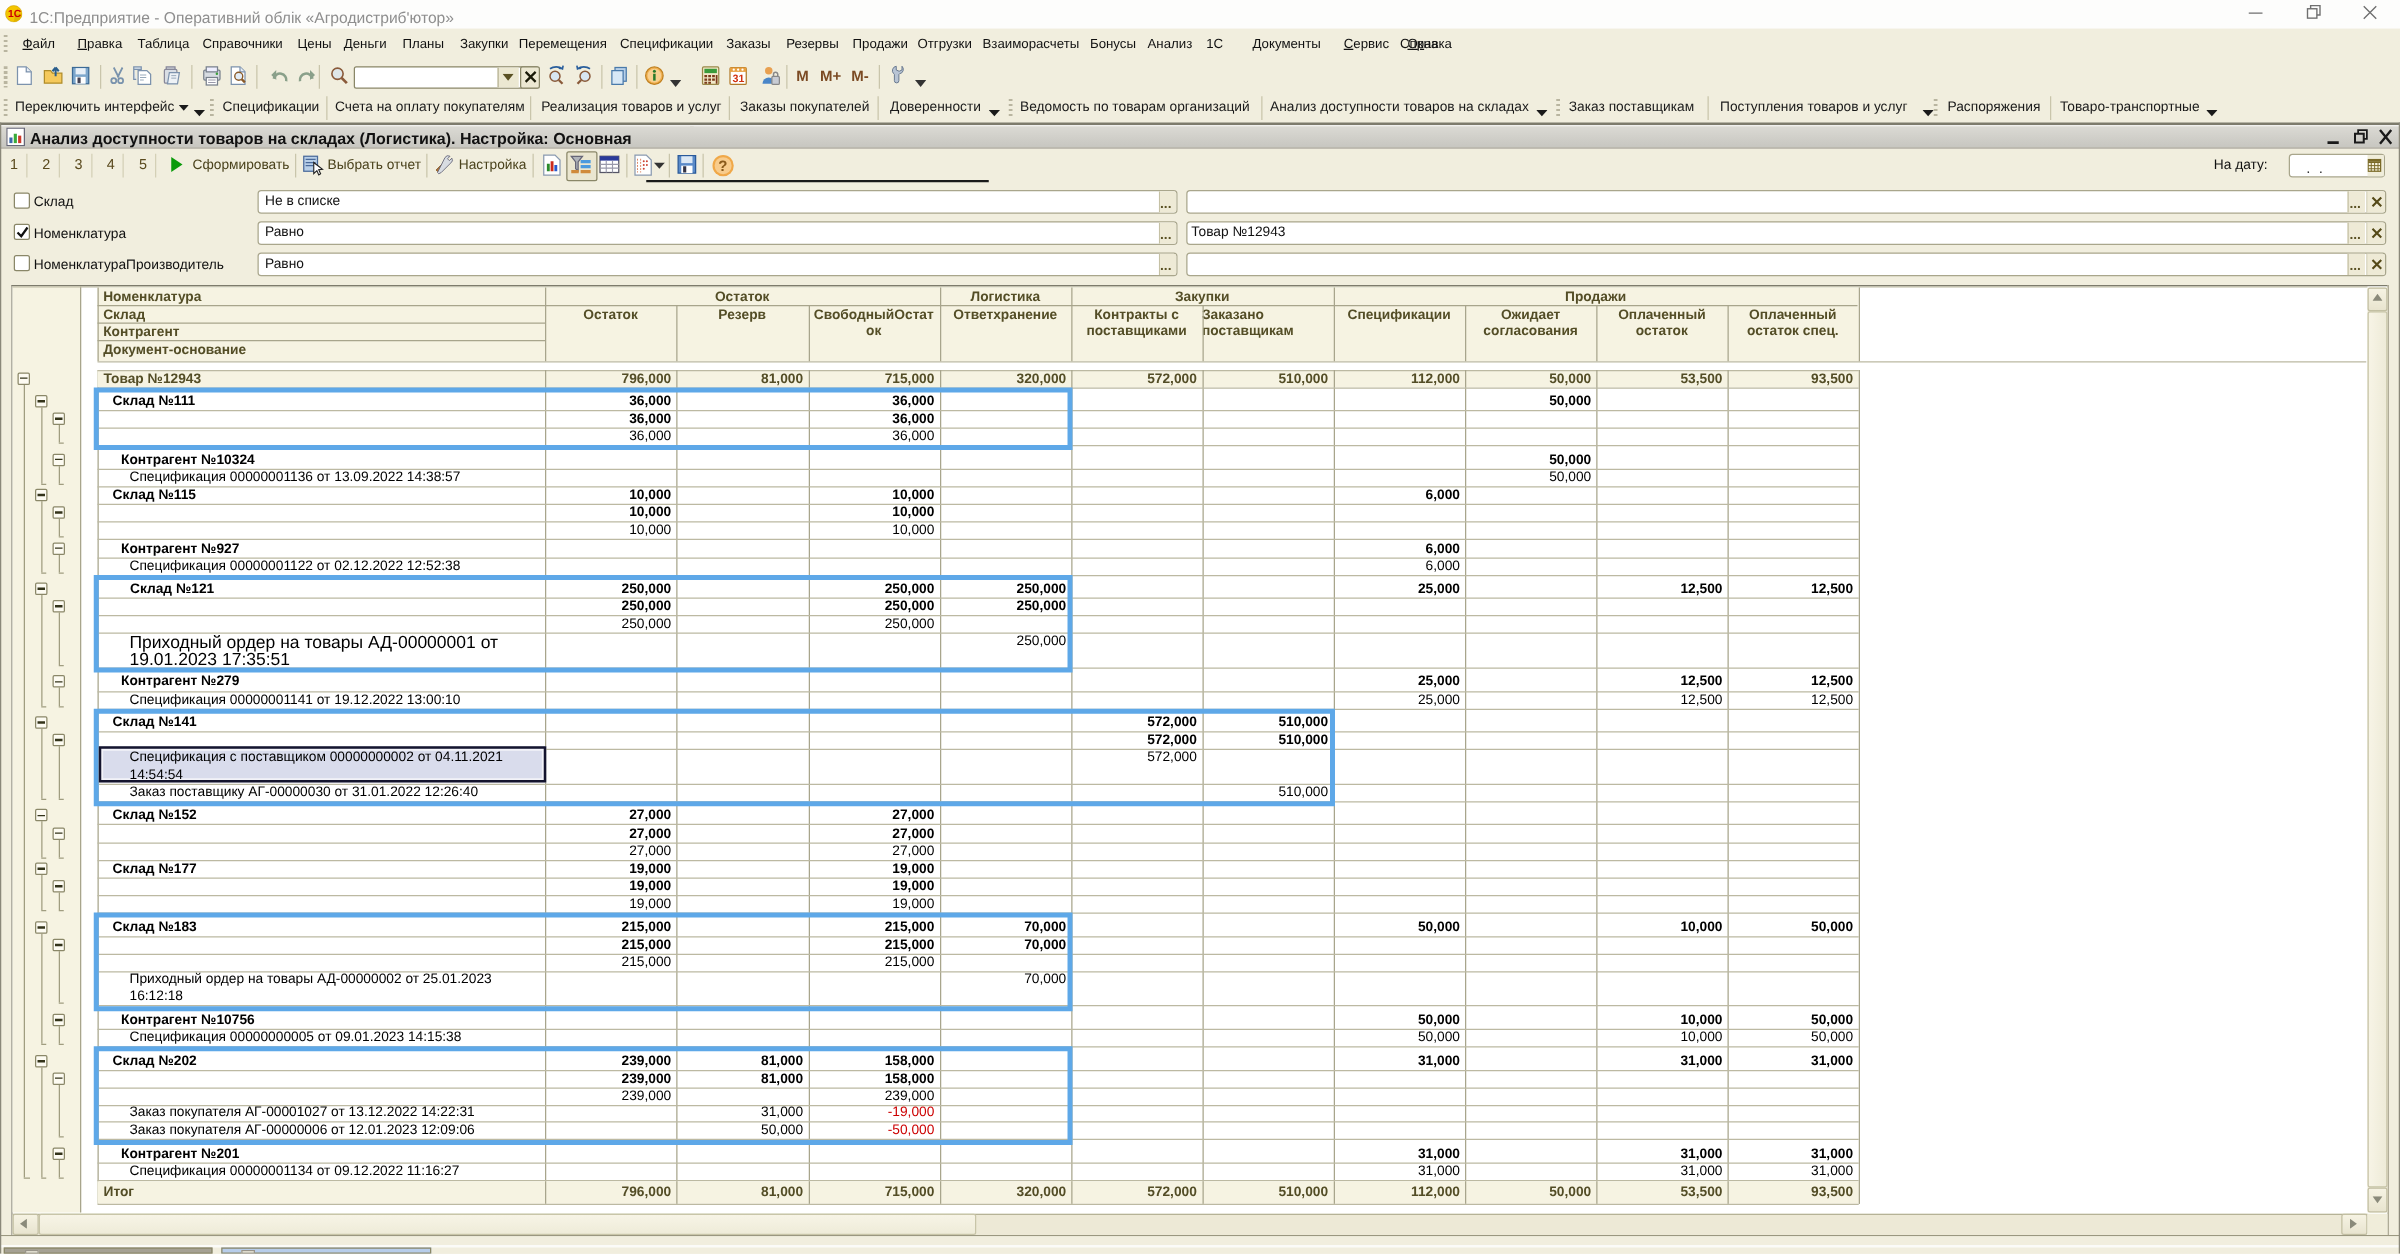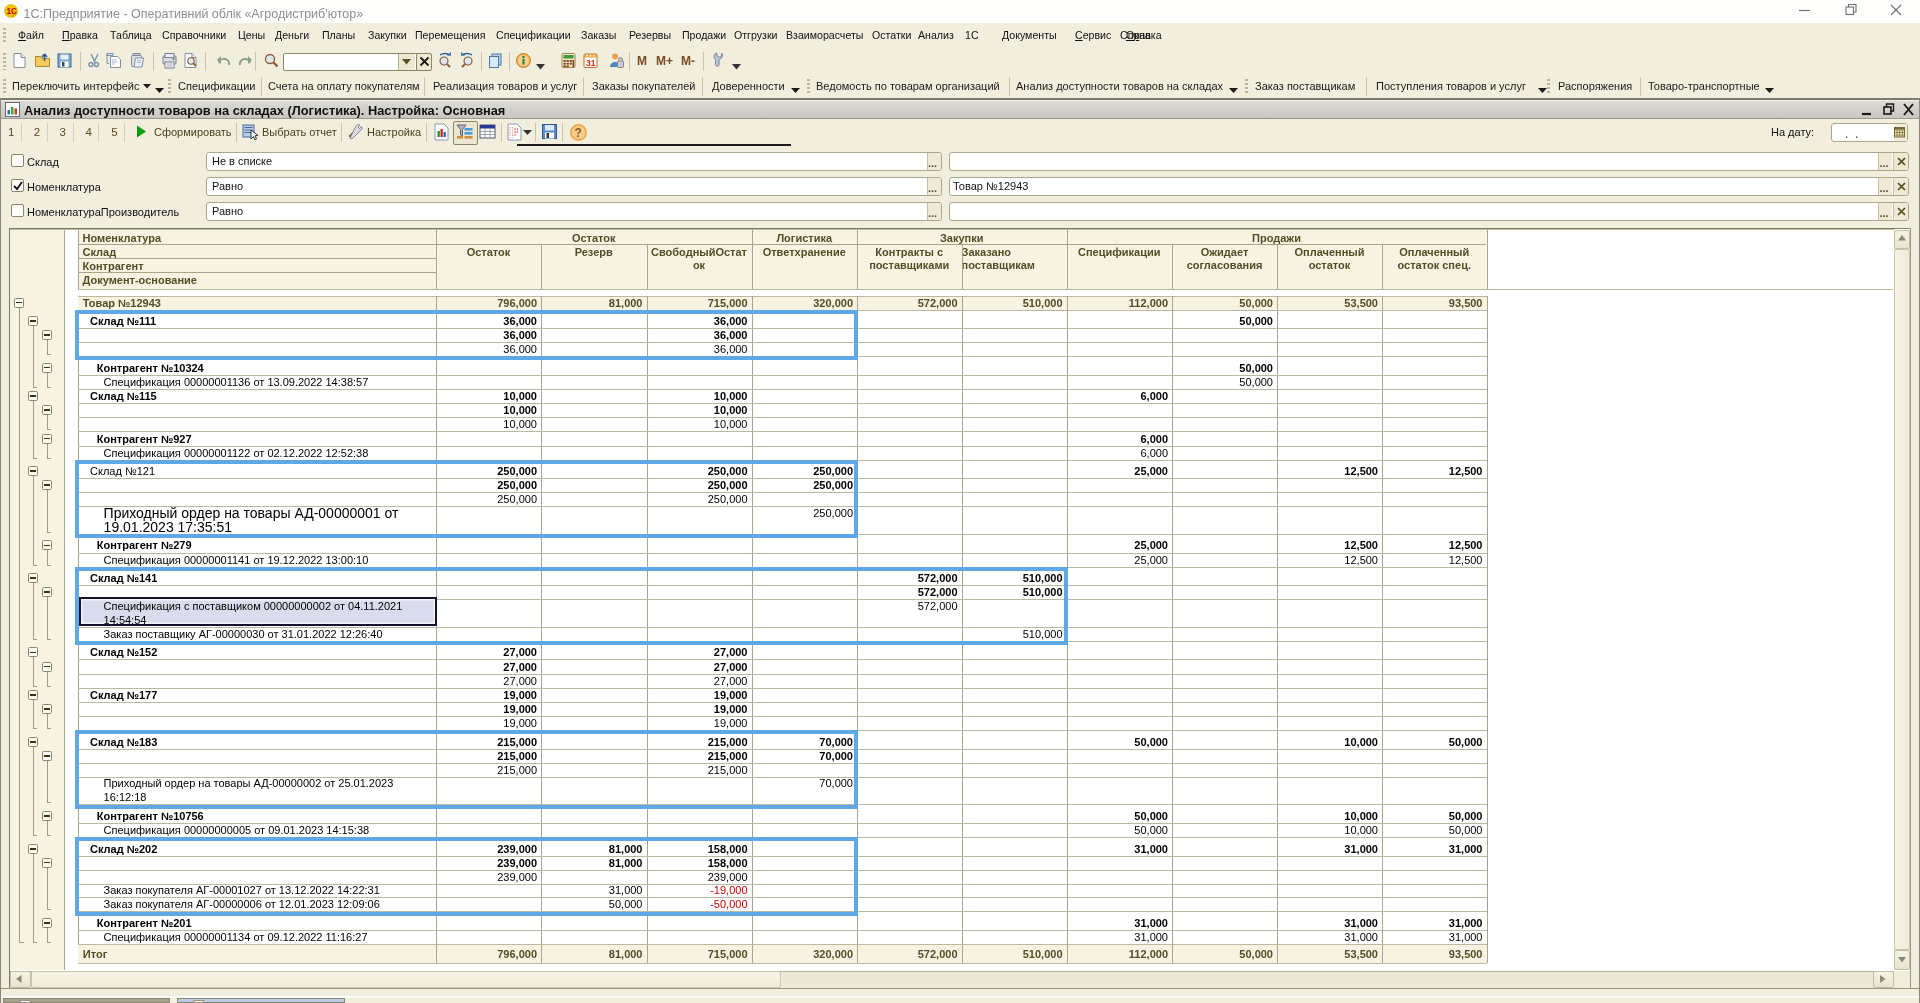--- a/index.html
+++ b/index.html
@@ -40,21 +40,21 @@
 <div class="menuitem" style="left:275px">Деньги</div>
 <div class="menuitem" style="left:322px">Планы</div>
 <div class="menuitem" style="left:368px">Закупки</div>
 <div class="menuitem" style="left:415px">Перемещения</div>
 <div class="menuitem" style="left:496px">Спецификации</div>
 <div class="menuitem" style="left:581px">Заказы</div>
 <div class="menuitem" style="left:629px">Резервы</div>
 <div class="menuitem" style="left:682px">Продажи</div>
 <div class="menuitem" style="left:734px">Отгрузки</div>
 <div class="menuitem" style="left:786px">Взаиморасчеты</div>
-<div class="menuitem" style="left:872px">Остатки</div>
+<div class="menuitem" style="left:872px">Бонусы</div>
 <div class="menuitem" style="left:918px">Анализ</div>
 <div class="menuitem" style="left:965px">1С</div>
 <div class="menuitem" style="left:1002px"><u>Д</u>окументы</div>
 <div class="menuitem" style="left:1075px"><u>С</u>ервис</div>
 <div class="menuitem" style="left:1126px"><u>О</u>кна</div>
 <div class="menuitem" style="left:1120px">Сп<u>р</u>авка</div>
 </div>
 <div class="abs" style="left:0;top:48px;width:1920px;height:27px;background:#f1eede">
 <div class="handle" style="left:3px;top:5px;height:17px"></div>
 <svg class="abs" style="left:11px;top:4px" width="17" height="17" viewBox="0 0 17 17">
@@ -481,21 +481,21 @@
 <div class="hline" style="left:78px;top:431.39999999999986px;width:1408.5px"></div>
 <div class="num" style="left:438px;top:418.2999999999999px;width:99px;font-size:11px;font-weight:normal;color:#000">10,000</div>
 <div class="num" style="left:648.5px;top:418.2999999999999px;width:99.0px;font-size:11px;font-weight:normal;color:#000">10,000</div>
 <div class="hline" style="left:78px;top:445.59999999999985px;width:1408.5px"></div>
 <div class="tx" style="left:96.8px;top:432.4999999999999px;font-size:11px;font-weight:bold;color:#000">Контрагент №927</div>
 <div class="num" style="left:1068.5px;top:432.4999999999999px;width:99.5px;font-size:11px;font-weight:bold;color:#000">6,000</div>
 <div class="hline" style="left:78px;top:459.79999999999984px;width:1408.5px"></div>
 <div class="tx" style="left:103.6px;top:446.6999999999999px;font-size:11px;font-weight:normal;color:#000">Спецификация 00000001122 от 02.12.2022 12:52:38</div>
 <div class="num" style="left:1068.5px;top:446.6999999999999px;width:99.5px;font-size:11px;font-weight:normal;color:#000">6,000</div>
 <div class="hline" style="left:78px;top:478.1999999999998px;width:1408.5px"></div>
-<div class="tx" style="left:90px;top:465.24999999999983px;font-size:11px;font-weight:normal;color:#000">Склад №121</div>
+<div class="tx" style="left:104px;top:465.24999999999983px;font-size:11px;font-weight:bold;color:#000">Склад №121</div>
 <div class="num" style="left:438px;top:465.24999999999983px;width:99px;font-size:11px;font-weight:bold;color:#000">250,000</div>
 <div class="num" style="left:648.5px;top:465.24999999999983px;width:99.0px;font-size:11px;font-weight:bold;color:#000">250,000</div>
 <div class="num" style="left:753.5px;top:465.24999999999983px;width:99.5px;font-size:11px;font-weight:bold;color:#000">250,000</div>
 <div class="num" style="left:1068.5px;top:465.24999999999983px;width:99.5px;font-size:11px;font-weight:bold;color:#000">25,000</div>
 <div class="num" style="left:1279px;top:465.24999999999983px;width:99px;font-size:11px;font-weight:bold;color:#000">12,500</div>
 <div class="num" style="left:1384px;top:465.24999999999983px;width:98.5px;font-size:11px;font-weight:bold;color:#000">12,500</div>
 <div class="hline" style="left:78px;top:492.0999999999998px;width:1408.5px"></div>
 <div class="num" style="left:438px;top:479.1499999999998px;width:99px;font-size:11px;font-weight:bold;color:#000">250,000</div>
 <div class="num" style="left:648.5px;top:479.1499999999998px;width:99.0px;font-size:11px;font-weight:bold;color:#000">250,000</div>
 <div class="num" style="left:753.5px;top:479.1499999999998px;width:99.5px;font-size:11px;font-weight:bold;color:#000">250,000</div>

